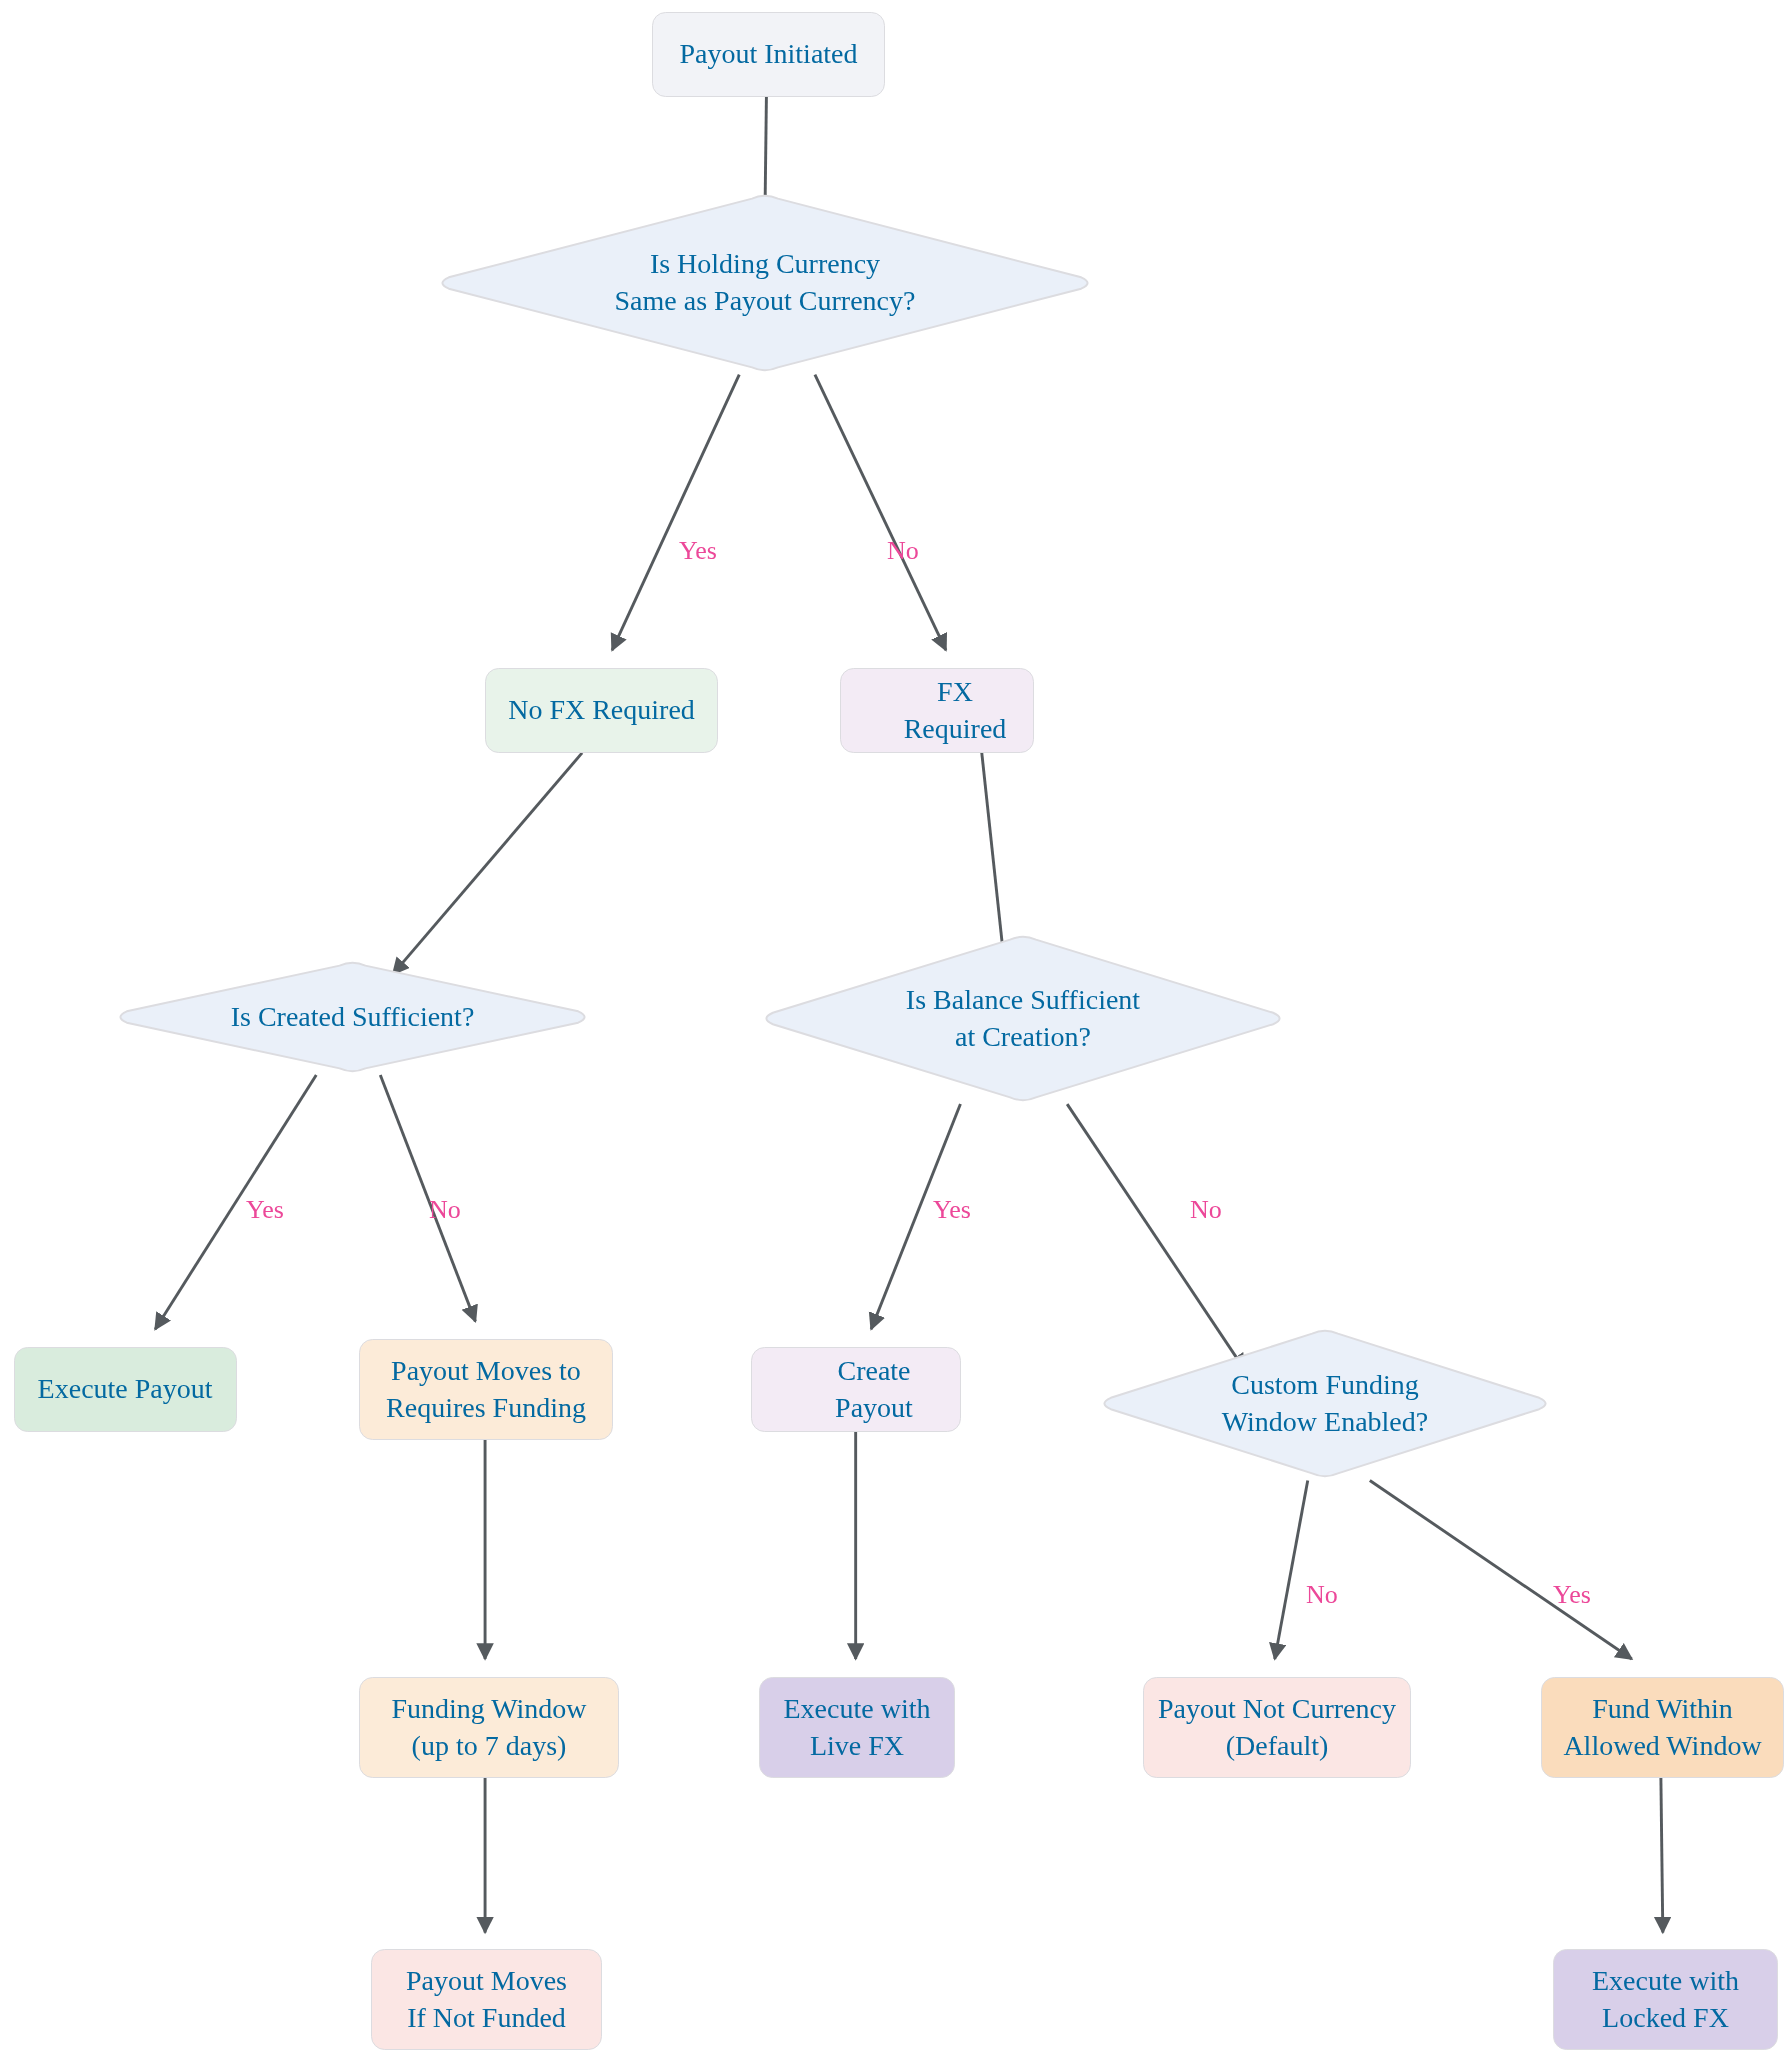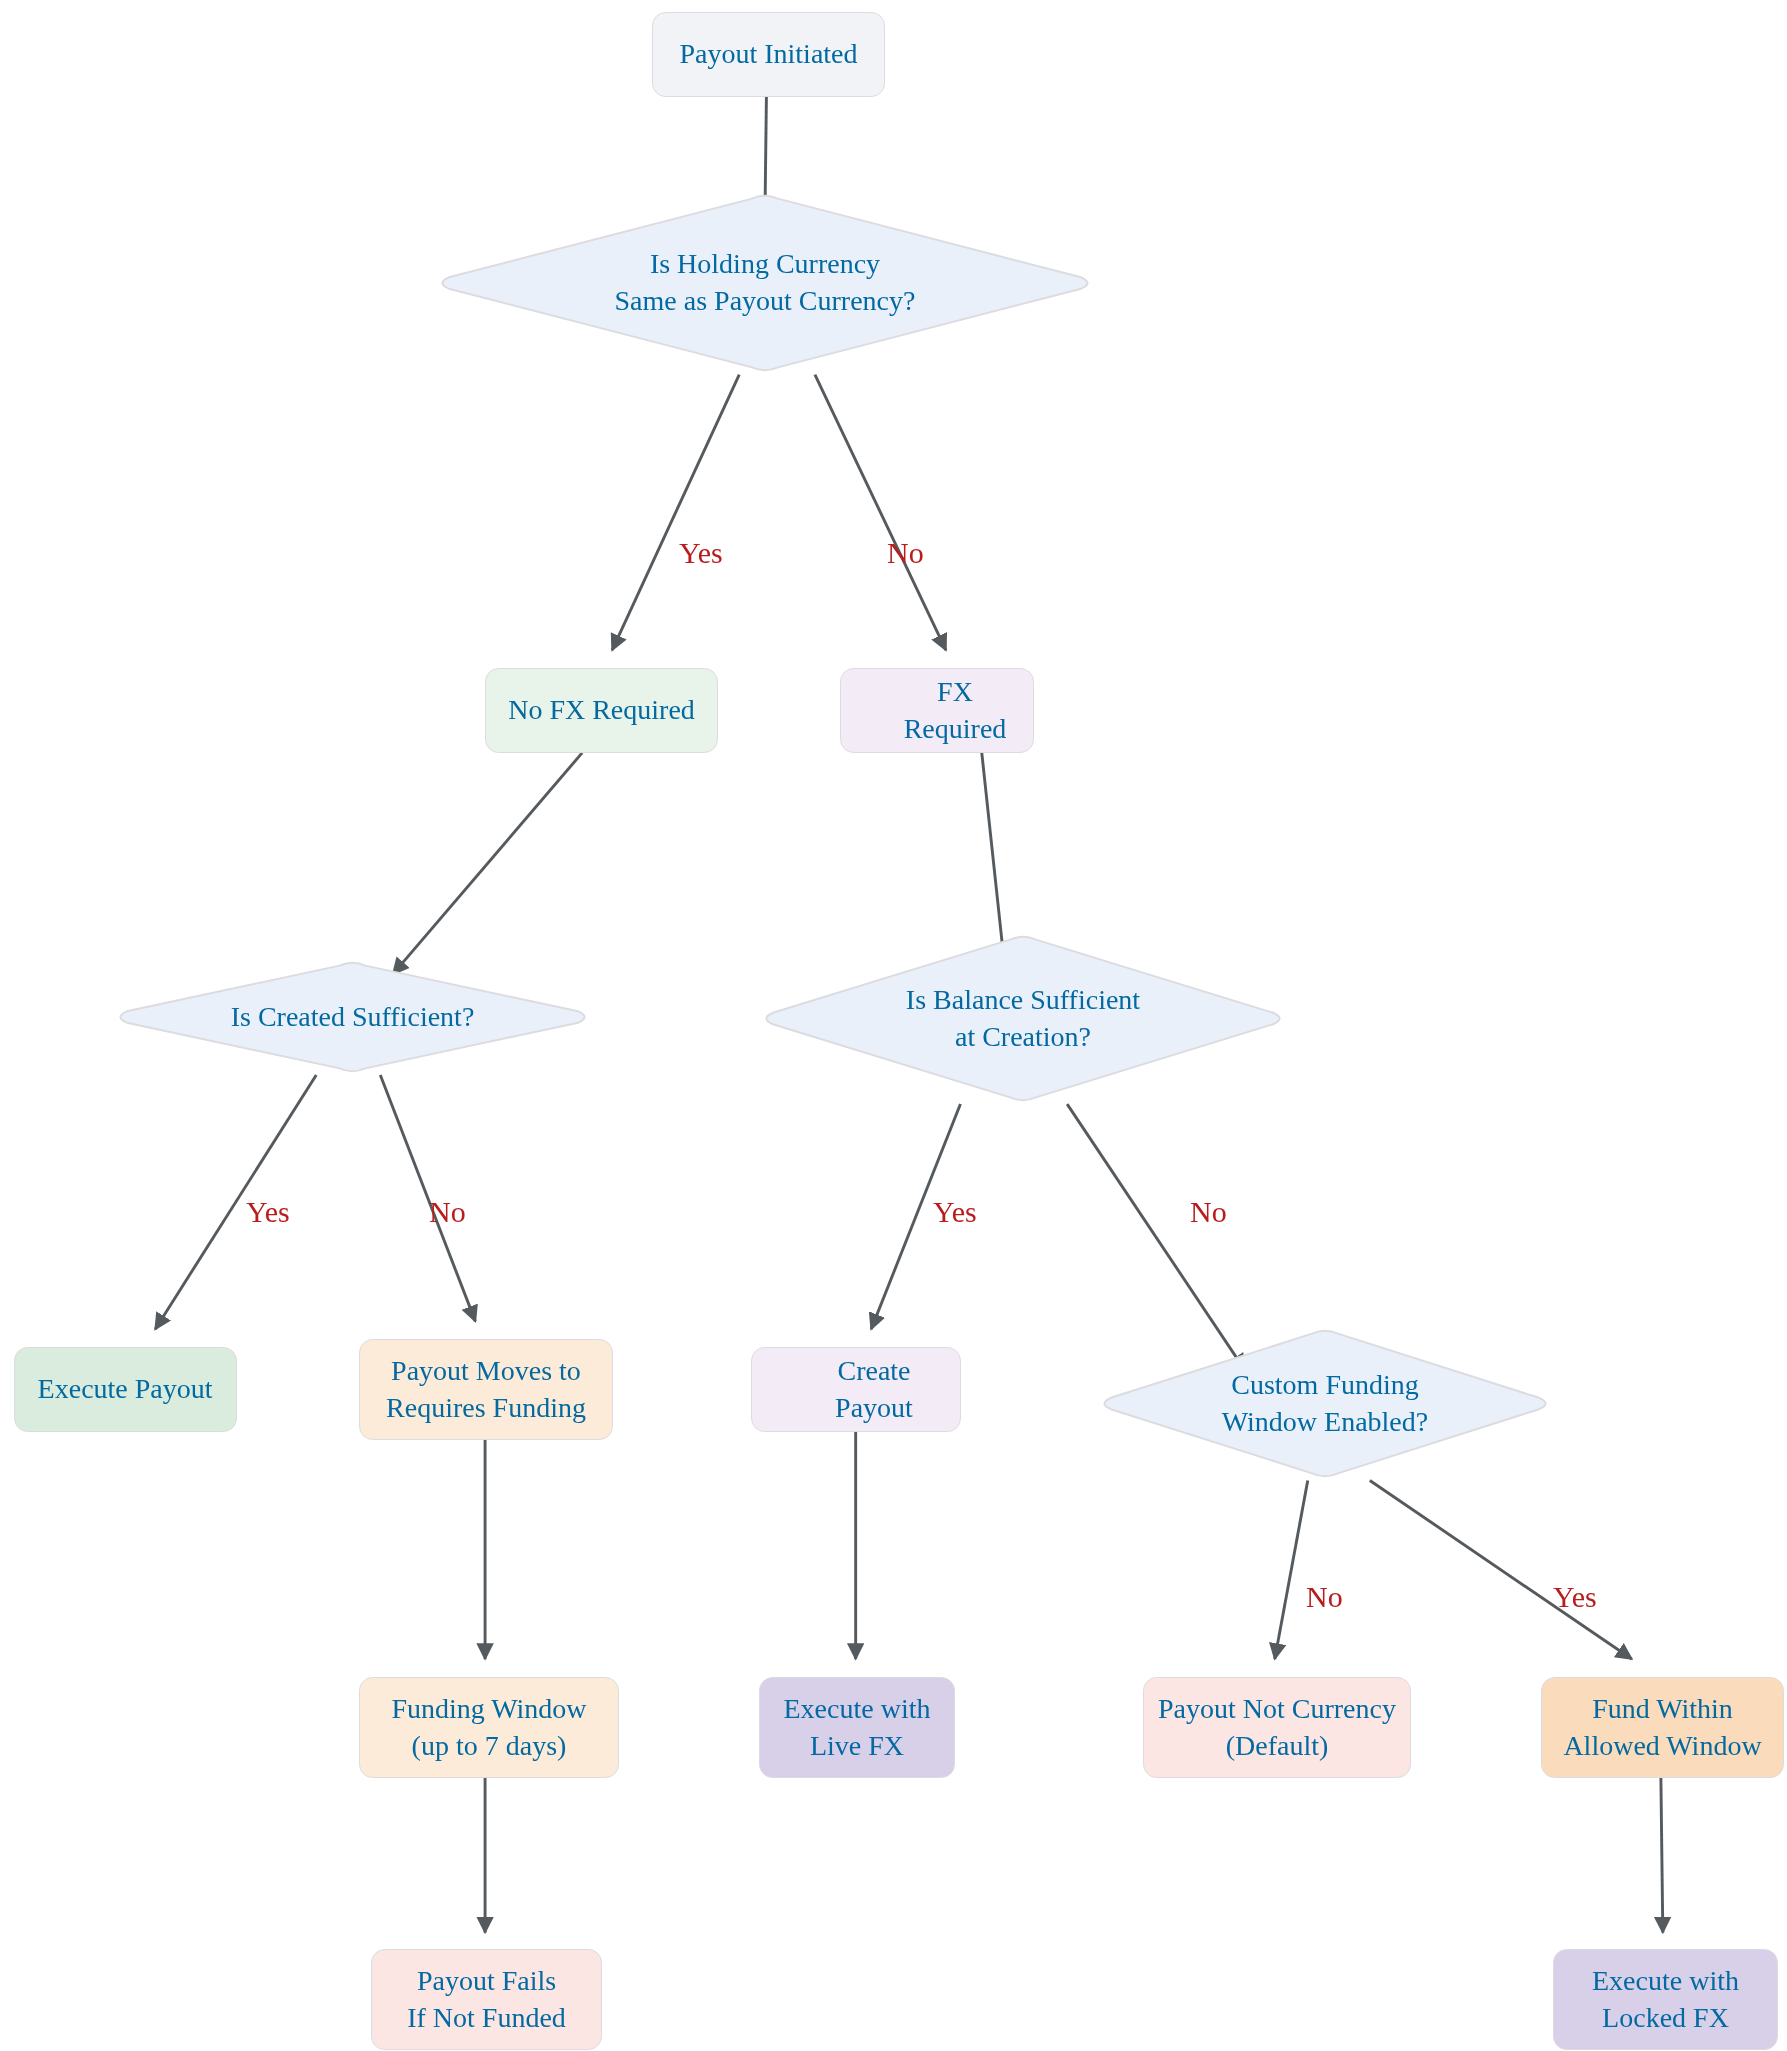--- a/index.html
+++ b/index.html
@@ -56,22 +56,22 @@
   .diamond .node-label {
     position: relative;
     z-index: 2;
   }
   .node-label {
     font-size: 28px;
     padding: 0 9.7px;
   }
   .edge-label {
     position: absolute;
-    font-size: 30px;
-    color: #b91c1c;
+    font-size: 26px;
+    color: #ec4899;
     background: transparent;
     z-index: 4;
     white-space: nowrap;
   }
 </style>
 </head>
 <body>
 
 <div id="diagram-root">
   <svg id="edge-layer" viewBox="0 0 1842 2114" xmlns="http://www.w3.org/2000/svg">
@@ -122,21 +122,21 @@
         </svg><span class="node-label">Custom Funding
 Window Enabled?</span></div>
       <div class="node rect" style="left: 359px; top: 1677px; width: 260px; height: 101px; background: rgb(252, 235, 216); border-color: rgb(220, 220, 224);"><span class="node-label">Funding Window
 (up to 7 days)</span></div>
       <div class="node rect" style="left: 759px; top: 1677px; width: 196px; height: 101px; background: rgb(216, 207, 233); border-color: rgb(220, 220, 224);"><span class="node-label">Execute with
 Live FX</span></div>
       <div class="node rect" style="left: 1143px; top: 1677px; width: 268px; height: 101px; background: rgb(251, 230, 228); border-color: rgb(220, 220, 224);"><span class="node-label">Payout Not Currency
 (Default)</span></div>
       <div class="node rect" style="left: 1541px; top: 1677px; width: 243px; height: 101px; background: rgb(250, 220, 188); border-color: rgb(220, 220, 224);"><span class="node-label">Fund Within
 Allowed Window</span></div>
-      <div class="node rect" style="left: 371px; top: 1949px; width: 231px; height: 101px; background: rgb(251, 230, 228); border-color: rgb(220, 220, 224);"><span class="node-label">Payout Fails
+      <div class="node rect" style="left: 371px; top: 1949px; width: 231px; height: 101px; background: rgb(251, 230, 228); border-color: rgb(220, 220, 224);"><span class="node-label">Payout Moves
 If Not Funded</span></div>
       <div class="node rect" style="left: 1553px; top: 1949px; width: 225px; height: 101px; background: rgb(216, 207, 233); border-color: rgb(220, 220, 224);"><span class="node-label">Execute with
 Locked FX</span></div>
     </div>
   <div id="edge-label-layer">
       <div class="edge-label" style="left: 679px; top: 536px;">Yes</div>
       <div class="edge-label" style="left: 887px; top: 536px;">No</div>
       <div class="edge-label" style="left: 246px; top: 1195px;">Yes</div>
       <div class="edge-label" style="left: 429px; top: 1195px;">No</div>
       <div class="edge-label" style="left: 933px; top: 1195px;">Yes</div>

